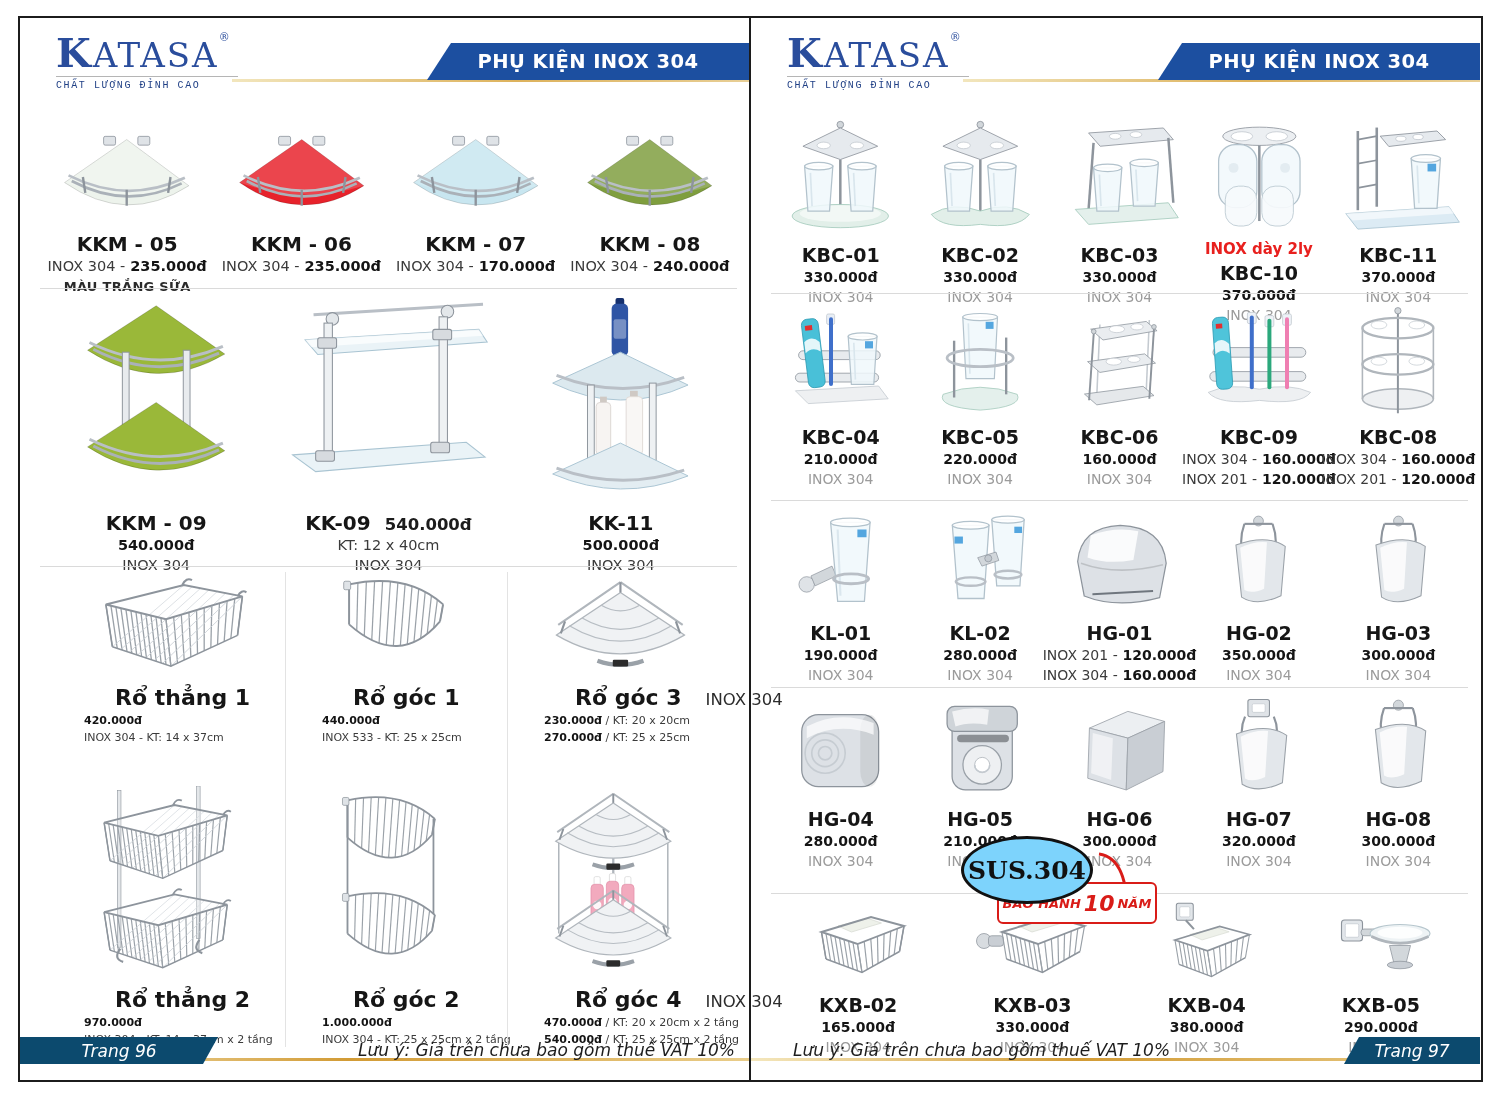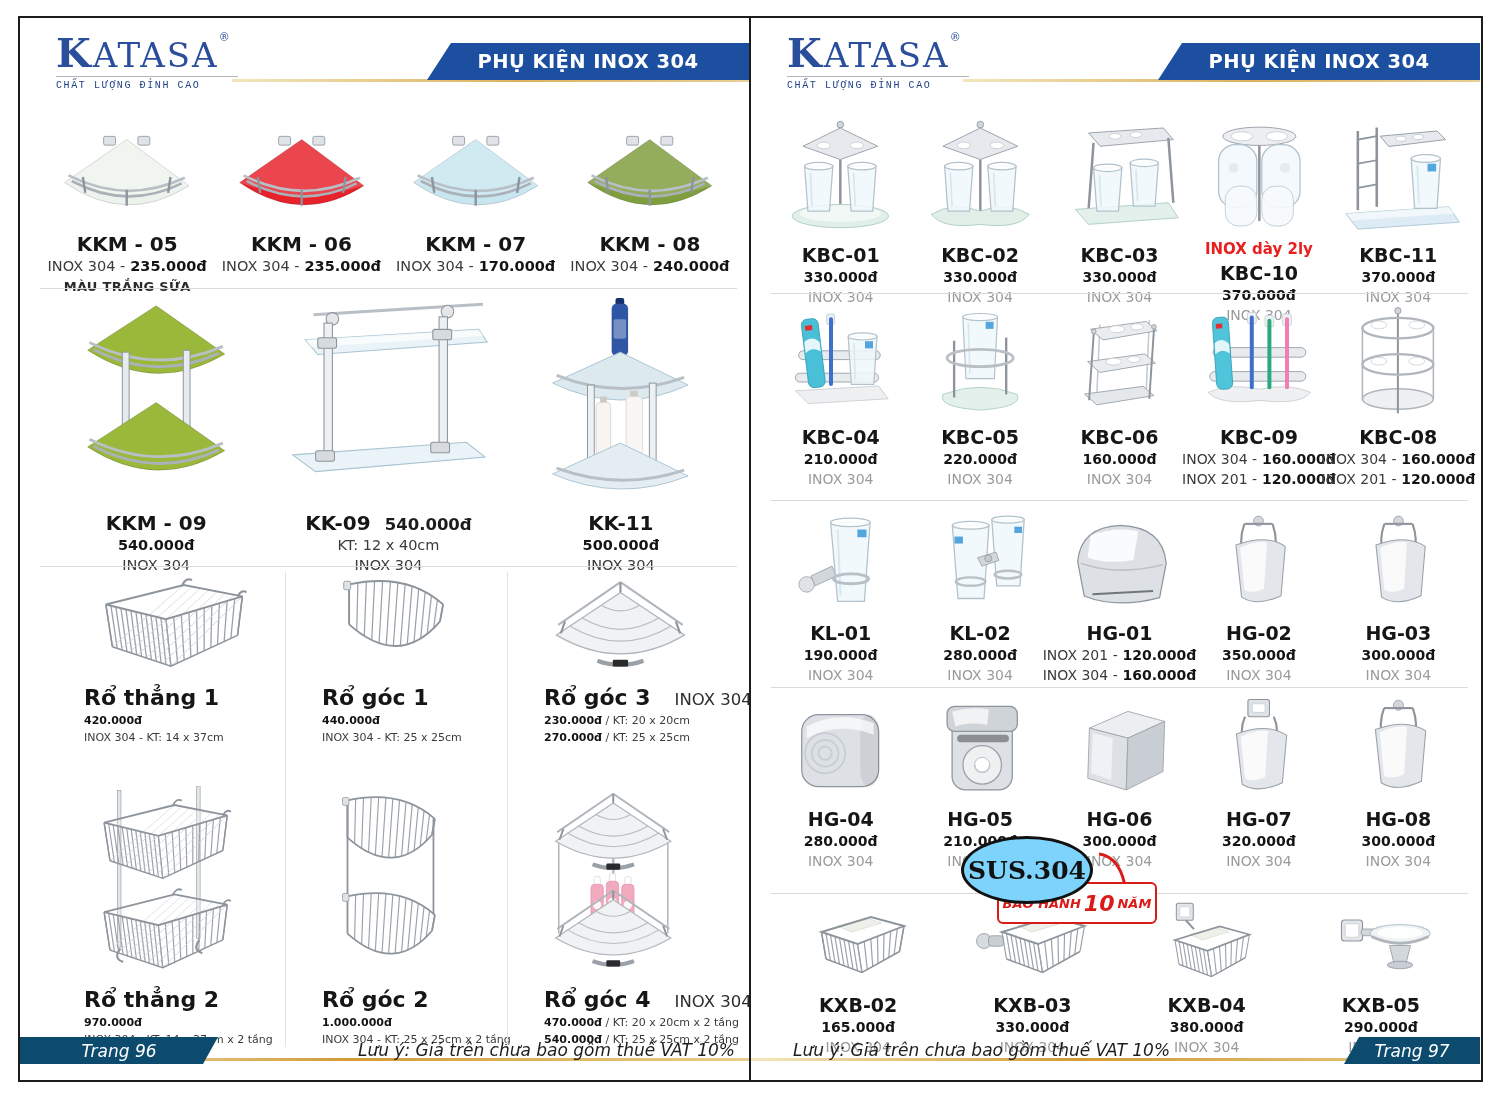--- a/index.html
+++ b/index.html
@@ -44,21 +44,21 @@
   #lsep1{top:272px;}
   #lrow2{top:282px;}
   #lrow2 .fig{height:205px;}
   #lsep2{top:550px;}
   #lgrid{position:absolute;left:20px;right:12px;top:556px;height:466px;display:grid;grid-template-columns:245px 222px 1fr;grid-template-rows:200px 1fr;}
   .lcell{display:flex;flex-direction:column;align-items:flex-start;text-align:left;padding-left:44px;}
   .lcell:nth-child(3n+2),.lcell:nth-child(3n){border-left:1px solid #e3e3e3;padding-left:36px;}
   .lcell .fig{height:104px;justify-content:flex-start;width:auto;padding-left:4px;}
   .lcell:nth-child(n+4){padding-top:14px;}
   .lcell:nth-child(n+4) .fig{height:192px;}
-  .lcell .pname{font-size:22px;}
+  .lcell .pname{font-size:22px;margin-left:31px;}
   .lcell .namewrap{margin-top:10px;}
   .lcell .pline{font-size:11px;margin-top:4px;}
   .lcell .psuffix.sn{margin-left:24px;}
 
   
   #rrow1{top:102px;} #rrow1 .fig{height:118px;}
   #rsep1{top:277px;}
   #rrow2{top:290px;} #rrow2 .fig{height:112px;}
   #rsep2{top:484px;}
   #rrow3{top:498px;} #rrow3 .fig{height:100px;}
@@ -319,21 +319,21 @@
   <path d="M30,68 Q95,126 148,64" fill="none" stroke="#8d949c" stroke-width="2.5"></path>
   <line x1="30" y1="16" x2="30" y2="68" stroke="#8d949c" stroke-width="2.5"></line>
   <line x1="152" y1="42" x2="148" y2="64" stroke="#8d949c" stroke-width="2.5"></line>
   <rect x="23" y="12" width="9" height="11" rx="2" fill="#dfe3e7" stroke="#8d949c"></rect>
           </svg>
         </div>
         <div class="namewrap">
           <div class="pname">Rổ góc 1</div>
         </div>
         <div class="pline"><span class="s-b">440.000đ</span></div>
-        <div class="pline"><span class="s-n">INOX 304 - KT: 25 x 25cm</span></div>
+        <div class="pline"><span class="s-n">INOX 533 - KT: 25 x 25cm</span></div>
       </div>
       <div class="pcard lcell">
         <div class="fig">
           <svg viewBox="0 0 170 122" preserveAspectRatio="xMidYMax meet">
             <g transform="translate(0,4)">
  <path d="M85,20 L160,70 Q85,114 10,70 Z" fill="#f0f2f4" stroke="#b0b6bc" stroke-width="1.5"></path>
  <path d="M62.5,35 Q85,48.2 107.5,35 M40,50 Q85,76.4 130,50 M25,59 Q85,95.2 145,59" fill="none" stroke="#b7bdc3" stroke-width="1.5"></path>
  <path d="M85,8 L158,58 M85,8 L12,58" fill="none" stroke="#b0b6bc" stroke-width="2.5"></path>
  <line x1="85" y1="8" x2="85" y2="20" stroke="#8d949c" stroke-width="2.5"></line>
  <line x1="20" y1="54" x2="15" y2="68" stroke="#8d949c" stroke-width="2.5"></line>

